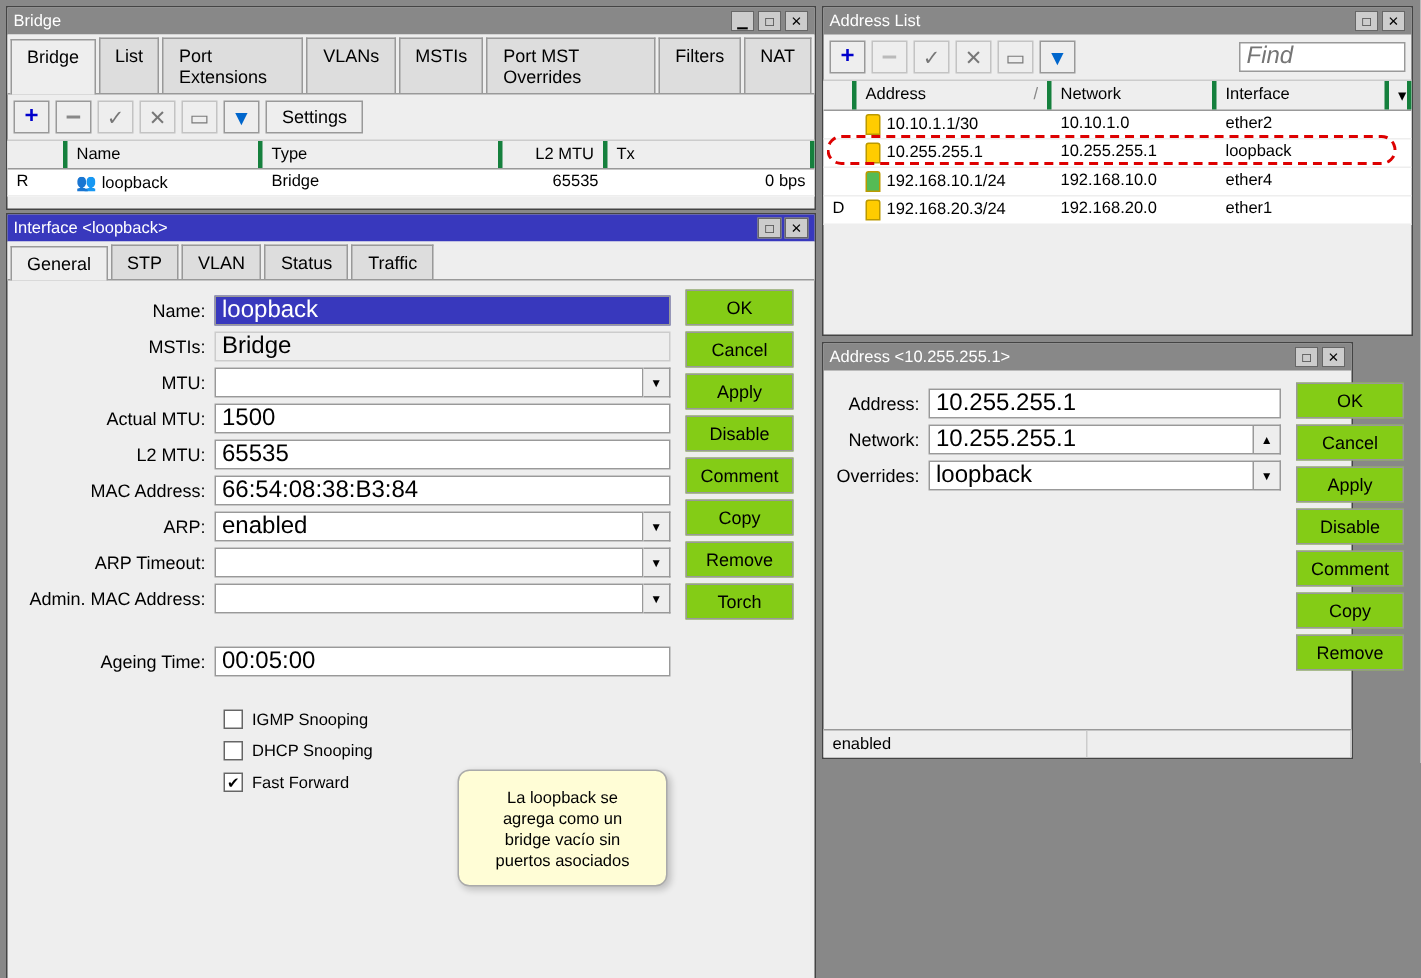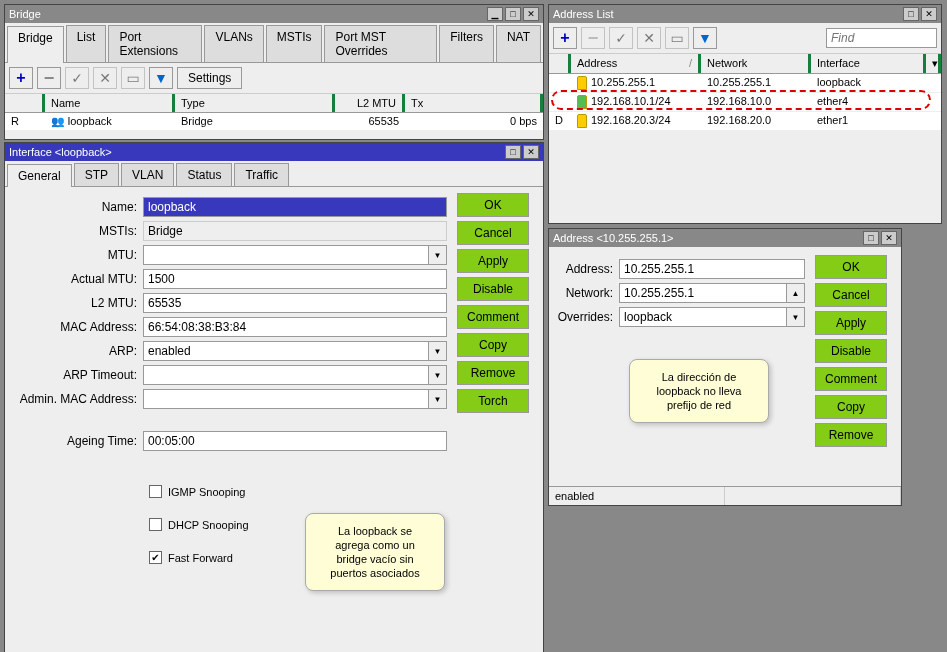--- a/index.html
+++ b/index.html
@@ -19,24 +19,24 @@
 .tbtn.minus{color:#888;font-weight:bold;font-size:18px;line-height:0}
 .tbtn.dis{opacity:.5}
 .settings-btn{height:22px;padding:0 10px;border:1px solid #999;background:#eee;cursor:pointer;font-size:12px}
 .grid{background:#fff}
 .ghead{display:flex;background:#eee;border-bottom:1px solid #999}
 .ghead>div{padding:3px 6px;border-right:3px solid #15803d;font-size:11px}
 .grow{display:flex;border-bottom:1px solid #eee}
 .grow>div{padding:2px 6px;font-size:11px;white-space:nowrap;overflow:hidden}
 .form-row{display:flex;align-items:center;margin:4px 0}
 .form-label{width:130px;text-align:right;padding-right:6px;font-size:12px}
-.form-input{flex:1;height:20px;border:1px solid #999;background:#fff;padding:0 4px;font-size:12px}
+.form-input{flex:1;height:20px;border:1px solid #999;background:#fff;padding:0 4px;font-size:16px}
 .form-input.sel{background:#3838bd;color:#fff}
 .form-dd{width:18px;height:20px;border:1px solid #999;border-left:none;background:#eee;display:flex;align-items:center;justify-content:center;cursor:pointer;font-size:8px}
-.check-row{display:flex;align-items:center;margin:20px 0 4px 136px}
+.check-row{display:flex;align-items:center;margin:8px 0 4px 136px}
 .check{width:13px;height:13px;border:1px solid #666;background:#fff;margin-right:6px;display:flex;align-items:center;justify-content:center;font-size:10px}
 .btn{height:24px;border:1px solid #999;background:#84cc16;cursor:pointer;font-size:12px;display:flex;align-items:center;justify-content:center;width:72px;margin-bottom:4px}
 .status{display:flex;border-top:1px solid #999;background:#eee;position:absolute;bottom:0;left:0;right:0}
 .status>div{padding:3px 6px;border-right:1px solid #ccc;font-size:11px;flex:1}
 .tooltip{position:absolute;background:#fffdd6;border:1px solid #aaa;border-radius:8px;padding:10px 14px;text-align:center;font-size:12px;color:#555;box-shadow:2px 2px 5px rgba(0,0,0,.2)}
 .flag{display:inline-block;width:10px;height:14px;background:#fc0;border:1px solid #b90;border-radius:2px 2px 0 0;position:relative;margin-right:4px;vertical-align:middle}
 .flag.green{background:#5b5}
 .highlight-row{border:2px dashed #d00;border-radius:12px;position:absolute;pointer-events:none}
 </style>
 </head>
@@ -207,20 +207,26 @@
   <div class="grid" style="position:relative">
     <div class="ghead">
       <div style="width:22px"></div>
       <div style="width:130px"><span>Address</span> <span style="float:right;color:#888">/</span></div>
       <div style="width:110px">Network</div>
       <div style="flex:1">Interface</div>
       <div style="width:14px;text-align:center">▾</div>
     </div>
     <div class="grow">
         <div style="width:22px"></div>
+        <div style="width:130px"><span class="flag"></span><span>10.10.1.1/30</span></div>
+        <div style="width:110px">10.10.1.0</div>
+        <div style="flex:1">ether2</div>
+      </div>
+    <div class="grow">
+        <div style="width:22px"></div>
         <div style="width:130px"><span class="flag"></span><span>10.255.255.1</span></div>
         <div style="width:110px">10.255.255.1</div>
         <div style="flex:1">loopback</div>
       </div>
     <div class="grow">
         <div style="width:22px"></div>
         <div style="width:130px"><span class="flag green"></span><span>192.168.10.1/24</span></div>
         <div style="width:110px">192.168.10.0</div>
         <div style="flex:1">ether4</div>
       </div>
@@ -266,16 +272,13 @@
       <div class="btn">Disable</div>
       <div class="btn">Comment</div>
       <div class="btn">Copy</div>
       <div class="btn">Remove</div>
     </div>
   </div>
   <div class="status">
     <div>enabled</div>
     <div></div>
   </div>
-  <div class="tooltip" style="left:80px;top:130px;width:140px"><span style="white-space:pre-line">La dirección de
-loopback no lleva
-prefijo de red</span></div>
 </div>
 
 </body></html>

